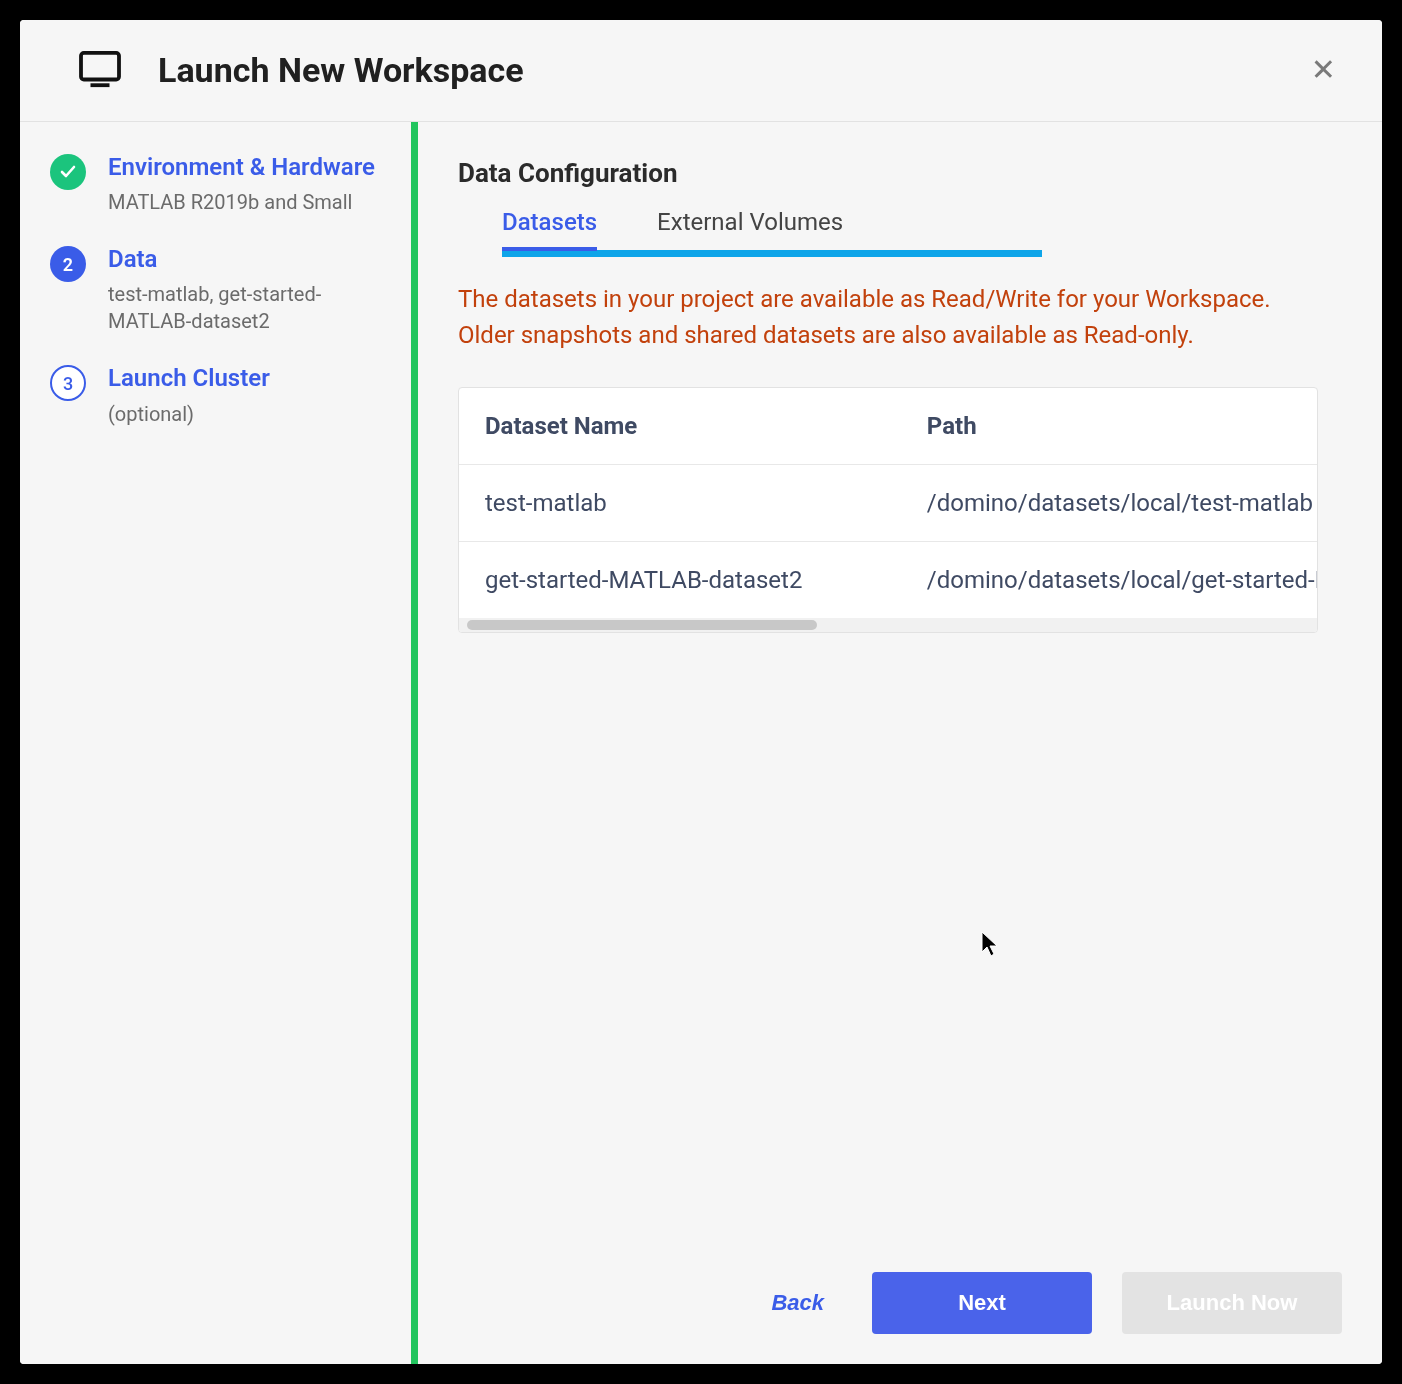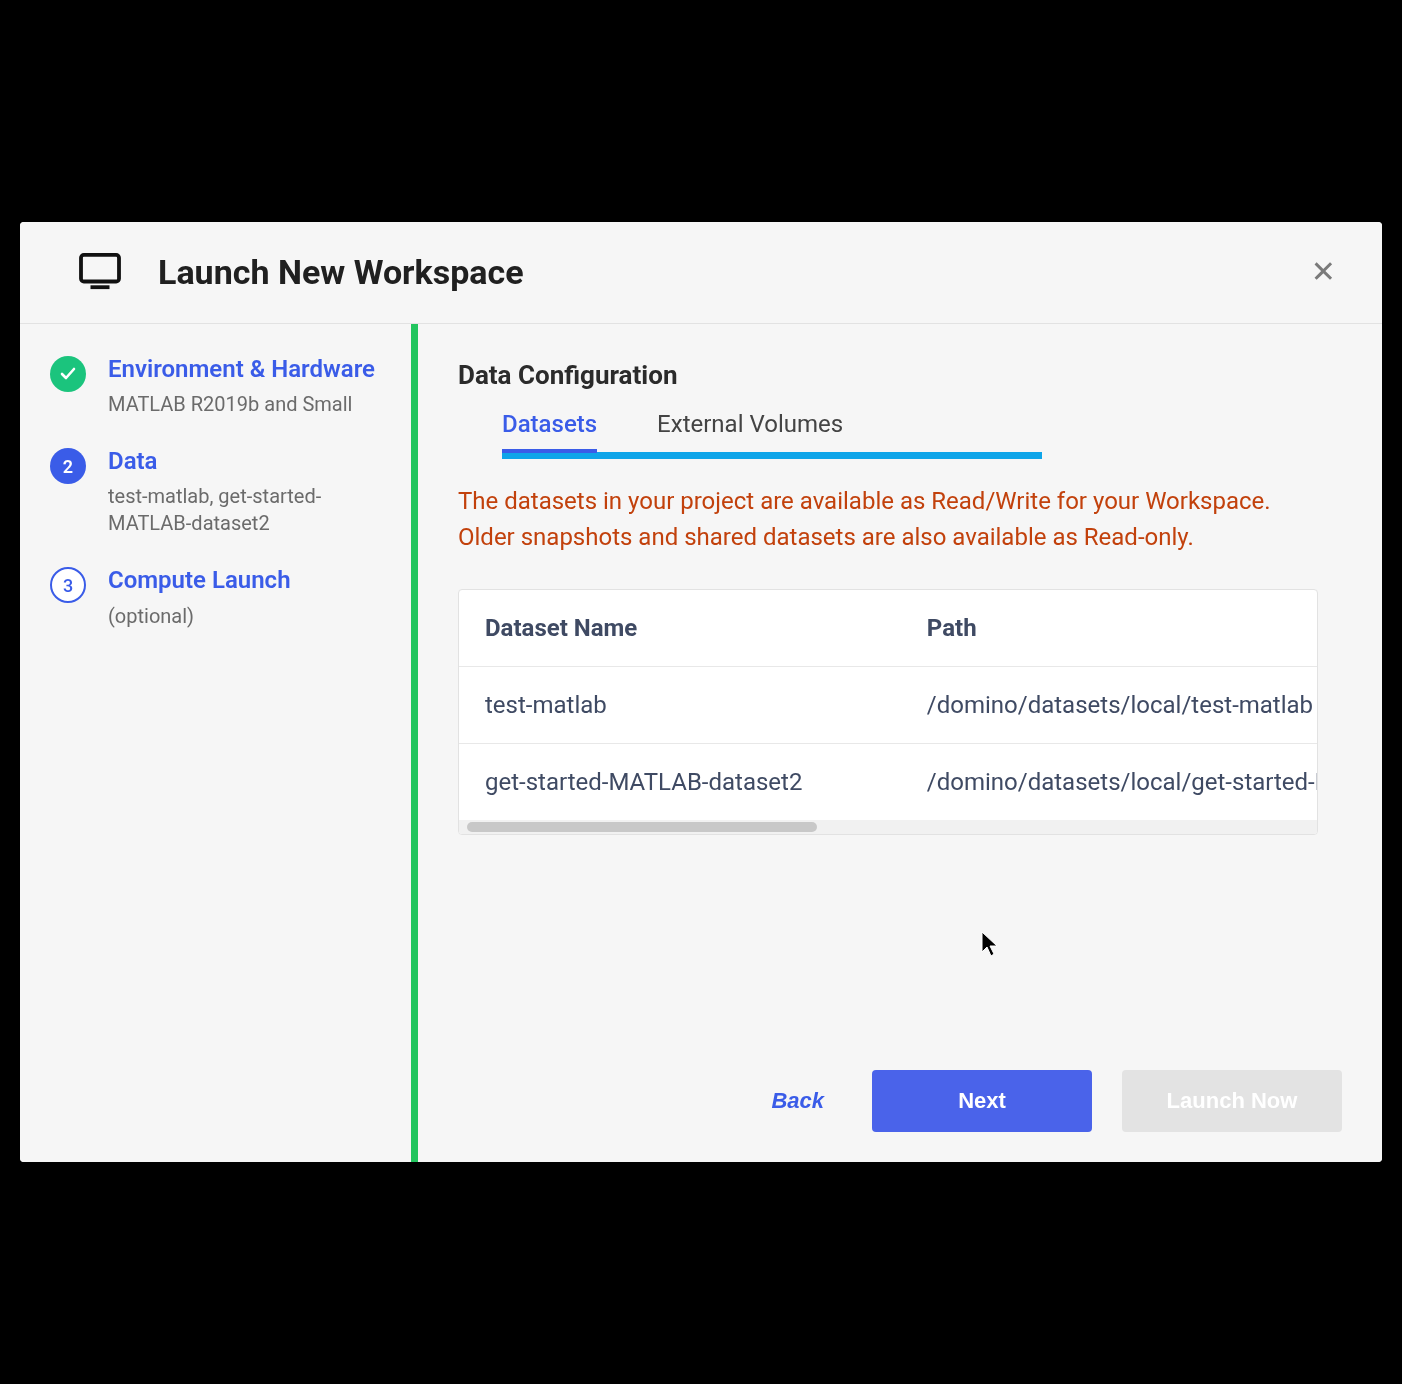--- a/index.html
+++ b/index.html
@@ -8,21 +8,21 @@
       background: #000;
       width: 1402px;
       height: 1384px;
       display: flex;
       align-items: center;
       justify-content: center;
     }
     .modal {
       background: #f6f6f6;
       width: 1362px;
-      height: 940px;
+      height: 1344px;
       border-radius: 4px;
       overflow: hidden;
       display: flex;
       flex-direction: column;
       transform-origin: top left;
     }
     .modal-header {
       display: flex;
       align-items: center;
       padding: 26px 40px 28px 58px;
@@ -272,21 +272,21 @@
         <div class="step-indicator active">2</div>
         <div class="step-content">
           <div class="step-title">Data</div>
           <div class="step-subtitle">test-matlab, get-started-MATLAB-dataset2</div>
         </div>
       </div>
 
       <div class="step">
         <div class="step-indicator pending">3</div>
         <div class="step-content">
-          <div class="step-title">Compute Launch</div>
+          <div class="step-title">Launch Cluster</div>
           <div class="step-subtitle">(optional)</div>
         </div>
       </div>
 
     </aside>
 
     <main class="main">
       <h2 class="section-title">Data Configuration</h2>
 
       <div class="tabs">

